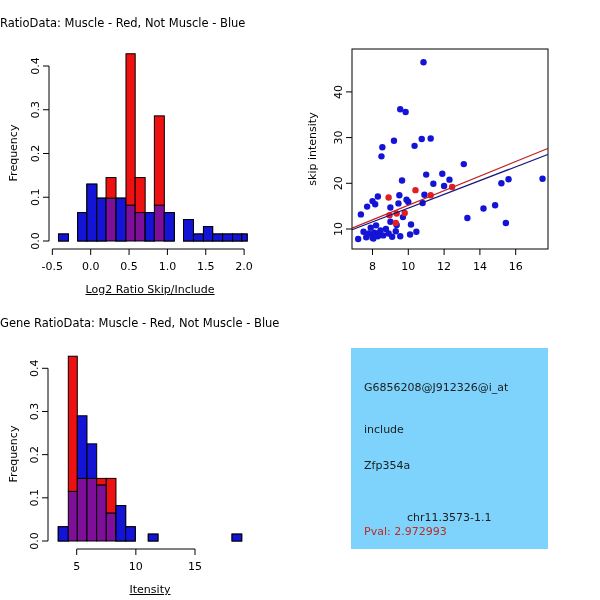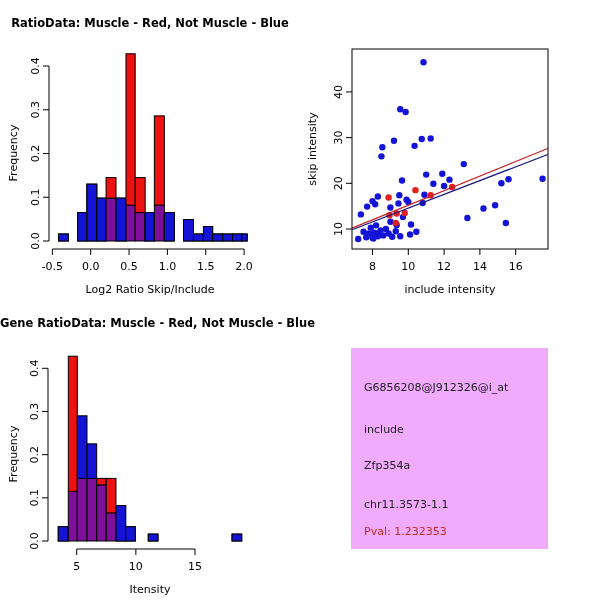--- a/index.html
+++ b/index.html
@@ -1,22 +1,22 @@
 <!DOCTYPE html>
 <html><head>
 <meta charset="utf-8">
 <style>
   html,body{margin:0;padding:0;background:#fff;}
   #canvas{position:relative;width:600px;height:600px;background:#ffffff;overflow:hidden;
           font-family:"DejaVu Sans",sans-serif;color:#000;}
   .panel{position:absolute;width:300px;height:300px;}
   .plot-svg{position:absolute;left:0;top:0;}
-  .chart-title{position:absolute;left:0;top:16px;width:300px;text-align:center;
-               font-size:11.5px;font-weight:bold;white-space:nowrap;}
-  .x-label{position:absolute;left:0;top:283px;width:300px;text-align:center;font-size:11px;}
+  .chart-title{position:absolute;left:0;top:16px;width:300px;text-align:left;
+               font-size:11.5px;font-weight:normal;white-space:nowrap;}
+  .x-label{position:absolute;left:0;top:283px;width:300px;text-align:center;font-size:11px;text-decoration:underline;}
   .y-label{position:absolute;left:-86px;top:146px;width:200px;height:14px;text-align:center;
            font-size:11px;transform:rotate(-90deg);}
   svg text{font-family:"DejaVu Sans",sans-serif;font-size:11px;fill:#000;}
   #info-panel{position:absolute;left:351px;top:348px;width:197px;height:201px;}
   .info-line{position:absolute;left:13px;font-size:11px;color:#1c1c1c;white-space:nowrap;}
 </style>
 </head>
 <body>
 
 <div id="canvas">
@@ -173,21 +173,20 @@
         <text x="215.7" y="270" text-anchor="middle">16</text>
         <line x1="52" y1="229" x2="46" y2="229" stroke="#000"></line>
         <text x="42" y="229" text-anchor="middle" transform="rotate(-90 42 229)">10</text>
         <line x1="52" y1="183.29999999999998" x2="46" y2="183.29999999999998" stroke="#000"></line>
         <text x="42" y="183.29999999999998" text-anchor="middle" transform="rotate(-90 42 183.29999999999998)">20</text>
         <line x1="52" y1="137.59999999999997" x2="46" y2="137.59999999999997" stroke="#000"></line>
         <text x="42" y="137.59999999999997" text-anchor="middle" transform="rotate(-90 42 137.59999999999997)">30</text>
         <line x1="52" y1="91.89999999999998" x2="46" y2="91.89999999999998" stroke="#000"></line>
         <text x="42" y="91.89999999999998" text-anchor="middle" transform="rotate(-90 42 91.89999999999998)">40</text>
       </svg>
-    <div class="x-label">include intensity</div>
     <div class="y-label" style="top:142px;left:-87px;">skip intensity</div>
   </div>
 
   <div class="panel" style="left:0;top:300px;">
     <svg id="svg-gene" class="plot-svg" width="300" height="300">
         <rect x="58.2452" y="226.75225" width="10.05550000000001" height="14.247749999999996" fill="#1414D6" stroke="#000" stroke-width="1"></rect>
         <rect x="58.2452" y="226.75225" width="10.05550000000001" height="14.247749999999996" fill="#1414D6" stroke="#000" stroke-width="1"></rect>
         <rect x="68.3007" y="191.34875" width="8.990799999999993" height="49.651250000000005" fill="#7D0F98" stroke="#000" stroke-width="1"></rect>
         <rect x="68.3007" y="56.21100000000001" width="8.990799999999993" height="135.13774999999998" fill="#EE1111" stroke="#000" stroke-width="1"></rect>
         <rect x="77.2915" y="178.39625" width="9.700599999999994" height="62.60374999999999" fill="#7D0F98" stroke="#000" stroke-width="1"></rect>
@@ -223,21 +222,21 @@
         <line x1="48" y1="111.475" x2="42" y2="111.475" stroke="#000"></line>
         <text x="38" y="111.475" text-anchor="middle" transform="rotate(-90 38 111.475)">0.3</text>
         <line x1="48" y1="68.29999999999998" x2="42" y2="68.29999999999998" stroke="#000"></line>
         <text x="38" y="68.29999999999998" text-anchor="middle" transform="rotate(-90 38 68.29999999999998)">0.4</text>
       </svg>
     <div class="chart-title">Gene RatioData: Muscle - Red, Not Muscle - Blue</div>
     <div class="x-label">Itensity</div>
     <div class="y-label" style="top:147px;">Frequency</div>
   </div>
 
-  <div id="info-panel" style="background: #f0abfc;">
+  <div id="info-panel" style="background: #7dd3fc;">
     <div class="info-line" style="top:33px;">G6856208@J912326@i_at</div>
     <div class="info-line" style="top:75px;">include</div>
     <div class="info-line" style="top:111px;">Zfp354a</div>
-    <div class="info-line" style="top:150px;">chr11.3573-1.1</div>
-    <div class="info-line" id="pval-line" style="top: 177px; color: rgb(191, 43, 34);">Pval: 1.232353</div>
+    <div class="info-line" style="top:163px;margin-left:43px;">chr11.3573-1.1</div>
+    <div class="info-line" id="pval-line" style="top: 177px; color: rgb(191, 43, 34);">Pval: 2.972993</div>
   </div>
 
 </div>
 
 </body></html>

